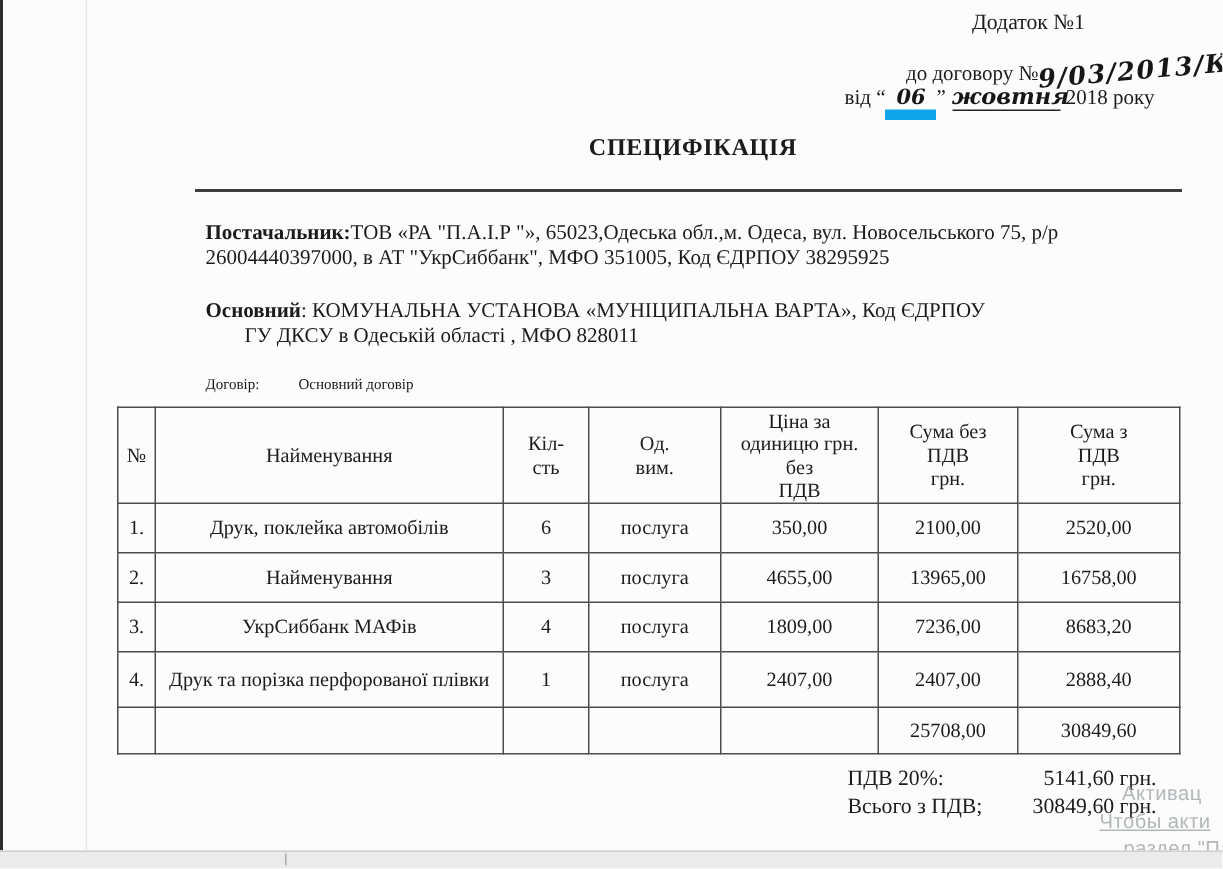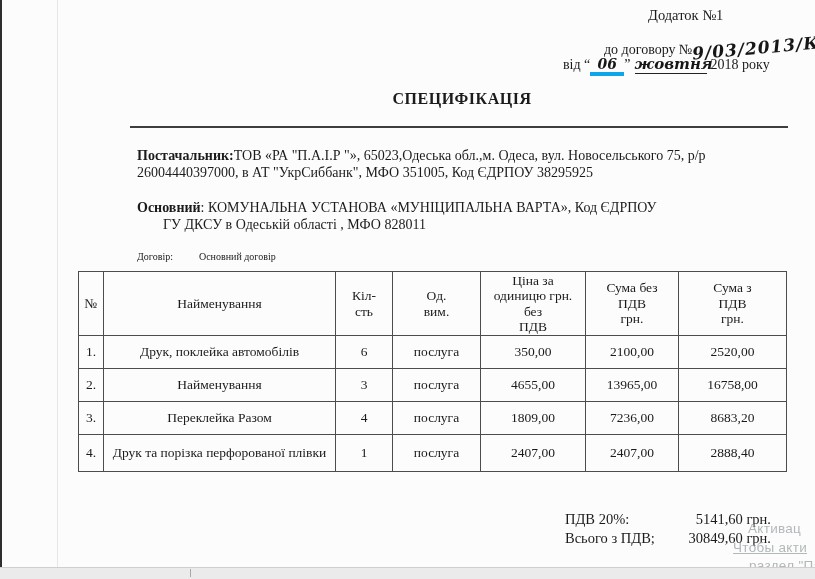--- a/index.html
+++ b/index.html
@@ -15,21 +15,21 @@
   .scan-fold{left:57px;top:0;width:1px;height:567px;background:#e6e6e6;}
   
   .appendix{left:648px;top:7px;font-size:14.5px;}
   .contract-line{left:604px;top:38px;font-size:14px;white-space:nowrap;}
   .hand{
     font-style:italic;font-weight:600;font-family:"DejaVu Serif", serif;
     color:#161616;
   }
   .hand-number{display:inline-block;font-size:17px;transform:rotate(-5deg);letter-spacing:1px;}
   .date-line{left:563px;top:55px;font-size:14px;white-space:nowrap;}
-  .date-day{display:inline-block;width:34px;text-align:center;border-bottom:4px solid #0ea5e9;font-size:14px;}
+  .date-day{display:inline-block;width:34px;text-align:center;border-bottom:7px solid #0ea5e9;font-size:14px;}
   .date-month{display:inline-block;width:72px;text-align:right;border-bottom:1px solid #222;font-size:15px;margin-left:4px;margin-right:4px;}
   .doc-title{left:137px;top:90px;width:650px;text-align:center;font-size:16px;font-weight:bold;letter-spacing:.5px;}
   .title-rule{left:130px;top:126px;width:658px;height:2px;background:#3e3e3e;}
   
   .para{left:137px;width:652px;font-size:14px;line-height:17px;}
   .supplier{top:147px;}
   .customer{top:199px;}
   .indent{padding-left:26px;}
   .contract-row{left:137px;top:251px;font-size:10px;}
   .contract-row .gap{display:inline-block;width:26px;}
@@ -130,35 +130,44 @@
         <td>2.</td>
         <td class="name-cell">Найменування</td>
         <td>3</td>
         <td>послуга</td>
         <td>4655,00</td>
         <td>13965,00</td>
         <td>16758,00</td>
       </tr>
       <tr class="data-row">
         <td>3.</td>
-        <td class="name-cell">Переклейка Разом</td>
+        <td class="name-cell">УкрСиббанк МАФів</td>
         <td>4</td>
         <td>послуга</td>
         <td>1809,00</td>
         <td>7236,00</td>
         <td>8683,20</td>
       </tr>
       <tr class="data-row-tall">
         <td>4.</td>
         <td class="name-cell">Друк та порізка перфорованої плівки</td>
         <td>1</td>
         <td>послуга</td>
         <td>2407,00</td>
         <td>2407,00</td>
         <td>2888,40</td>
+      </tr>
+      <tr class="total-row">
+        <td></td>
+        <td></td>
+        <td></td>
+        <td></td>
+        <td></td>
+        <td>25708,00</td>
+        <td>30849,60</td>
       </tr>
     </tbody>
       </table>
   </div>
 
   <div class="abs totals">
     <div class="t-row">
       <span>ПДВ 20%:</span>
       <span>5141,60 грн.</span>
     </div>

